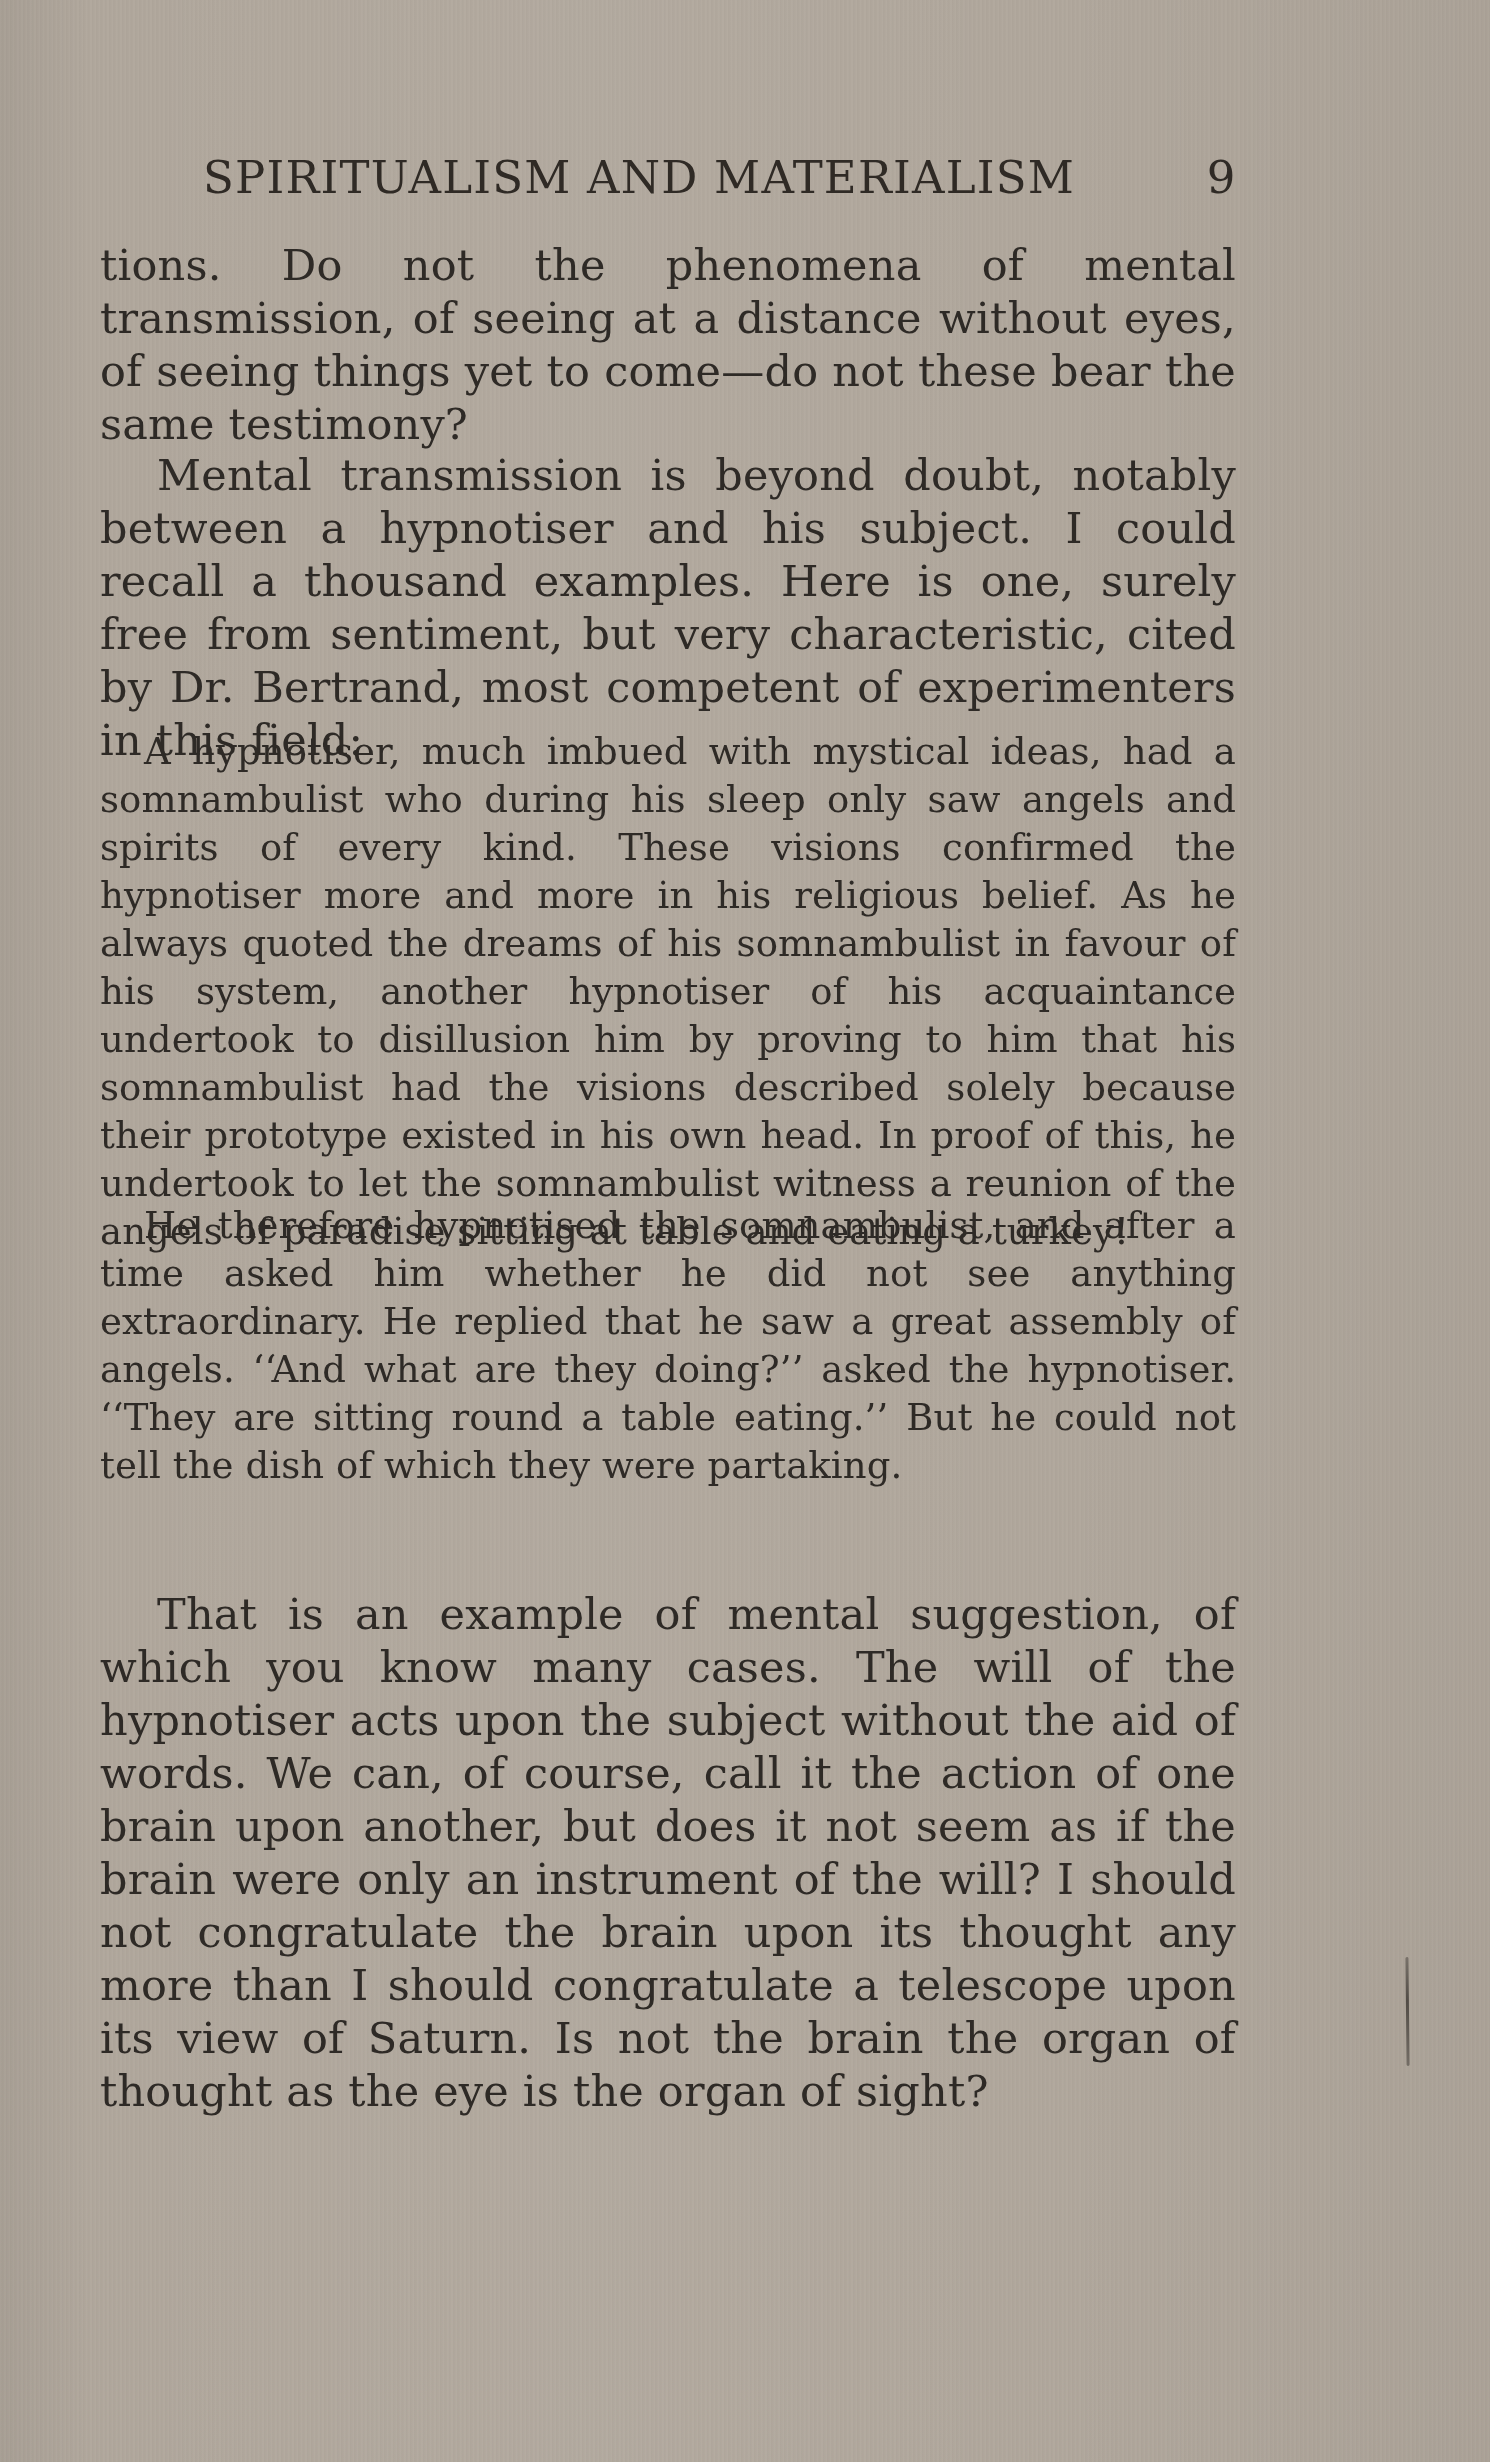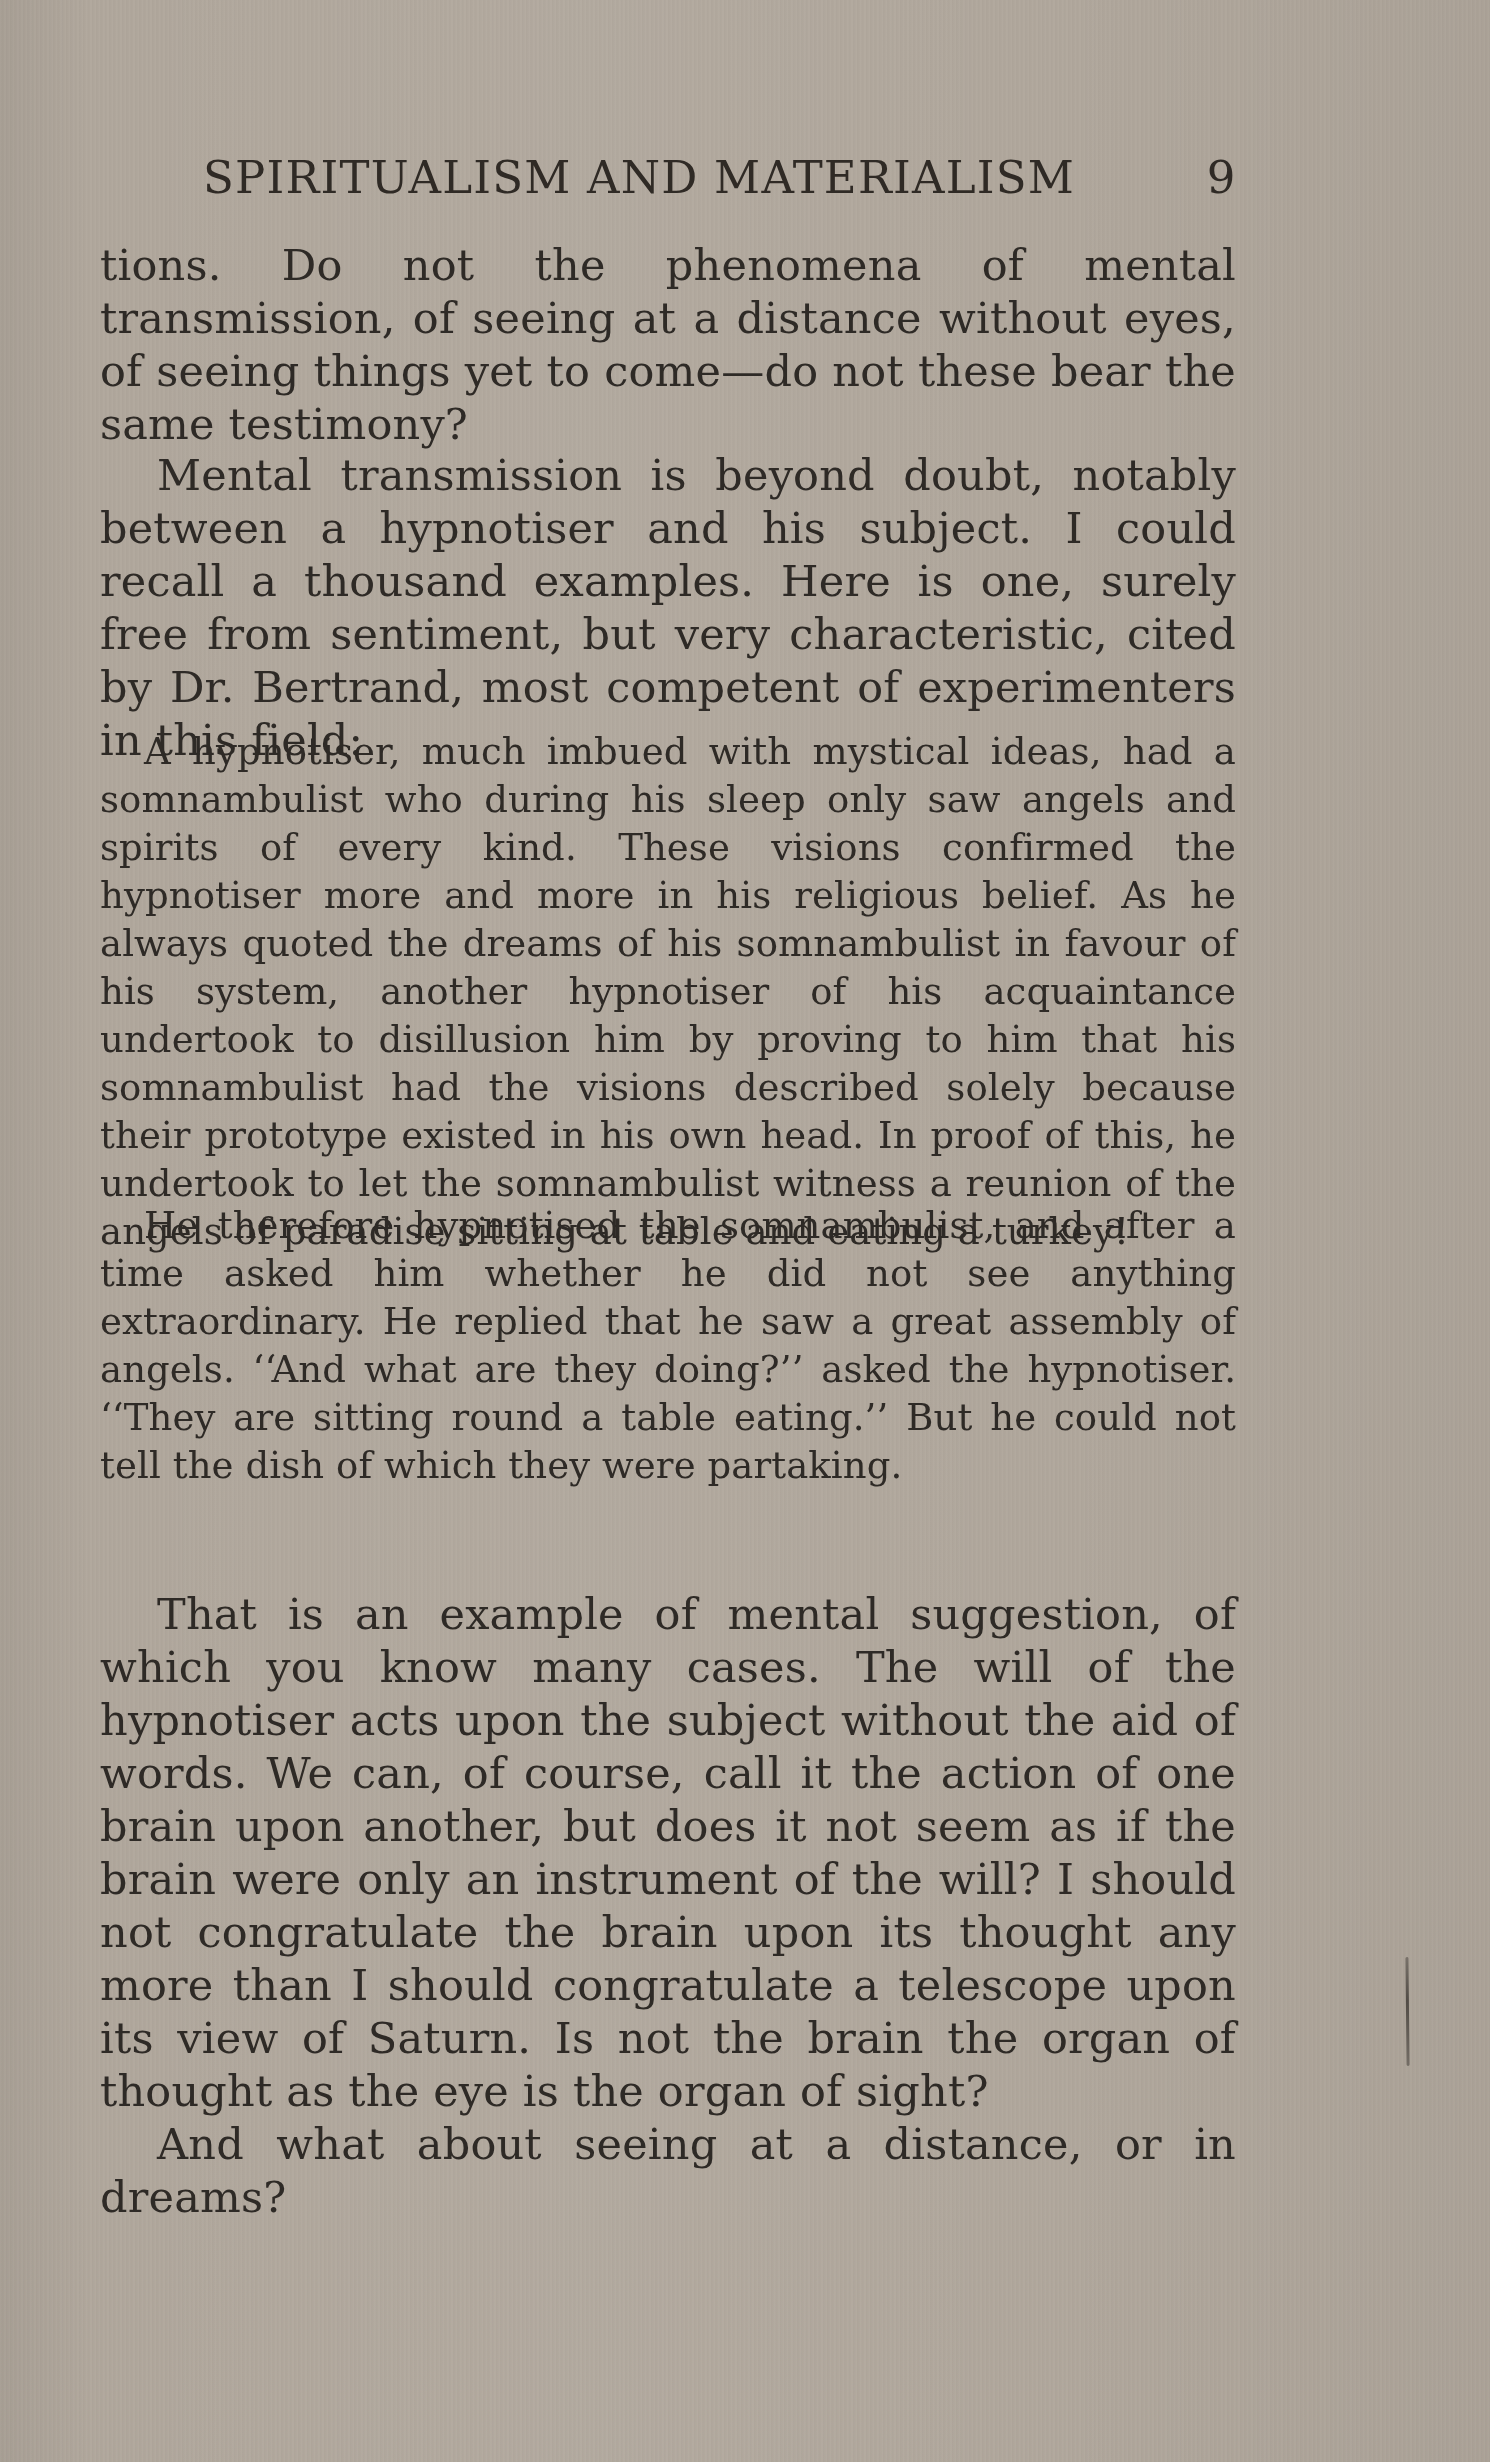--- a/index.html
+++ b/index.html
@@ -110,19 +110,18 @@
   <div class="text-block quote-text block-3">
     <p class="indent">A hypnotiser, much imbued with mystical ideas, had a somnambulist who during his sleep only saw angels and spirits of every kind. These visions confirmed the hypnotiser more and more in his religious belief.  As he always quoted the dreams of his somnambulist in favour of his system, another hypnotiser of his acquaintance undertook to disillusion him by proving to him that his somnambulist had the visions described solely because their prototype existed in his own head. In proof of this, he undertook to let the somnambulist witness a reunion of the angels of paradise sitting at table and eating a turkey!</p>
   </div>
 
   <div class="text-block quote-text block-4">
     <p class="indent">He therefore hypnotised the somnambulist, and after a time asked him whether he did not see anything extraordinary.  He replied that he saw a great assembly of angels. ‘‘And what are they doing?’’ asked the hypnotiser. ‘‘They are sitting round a table eating.’’ But he could not tell the dish of which they were partaking.</p>
   </div>
 
   <div class="text-block body-text block-5">
     <p class="indent">That is an example of mental suggestion, of which you know many cases.  The will of the hypnotiser acts upon the subject without the aid of words.  We can, of course, call it the action of one brain upon another, but does it not seem as if the brain were only an instrument of the will?  I should not congratulate the brain upon its thought any more than I should congratulate a telescope upon its view of Saturn.  Is not the brain the organ of thought as the eye is the organ of sight?</p>
-    <p class="indent">And what about seeing at a distance, or in dreams?</p>
   </div>
 
   <div class="pencil-mark"></div>
 
 </div>
 
 
 </body></html>

